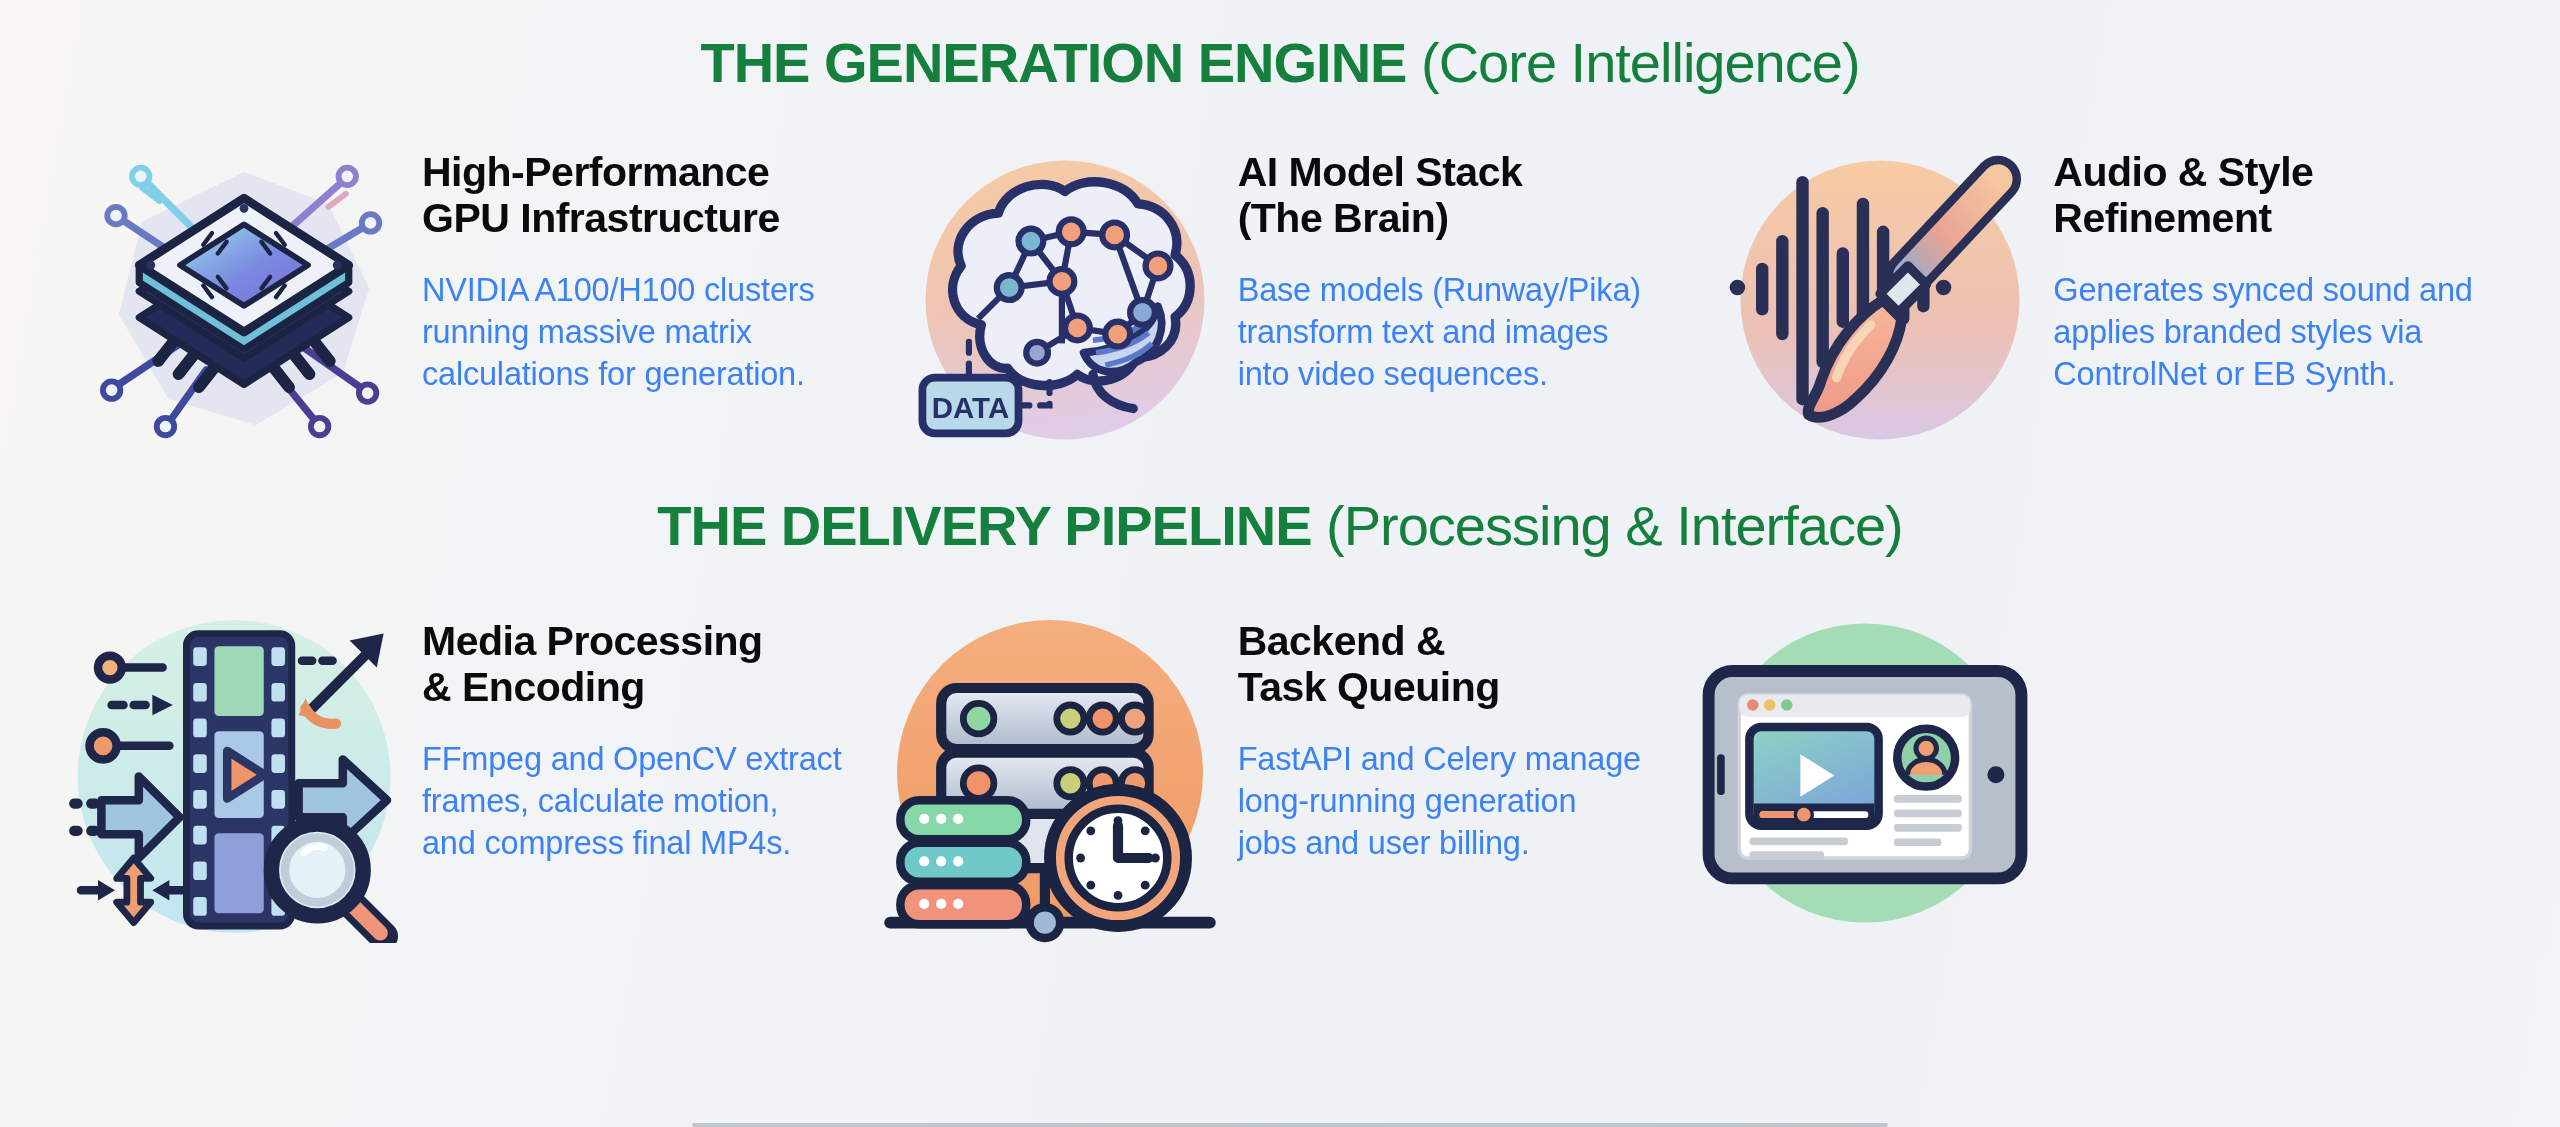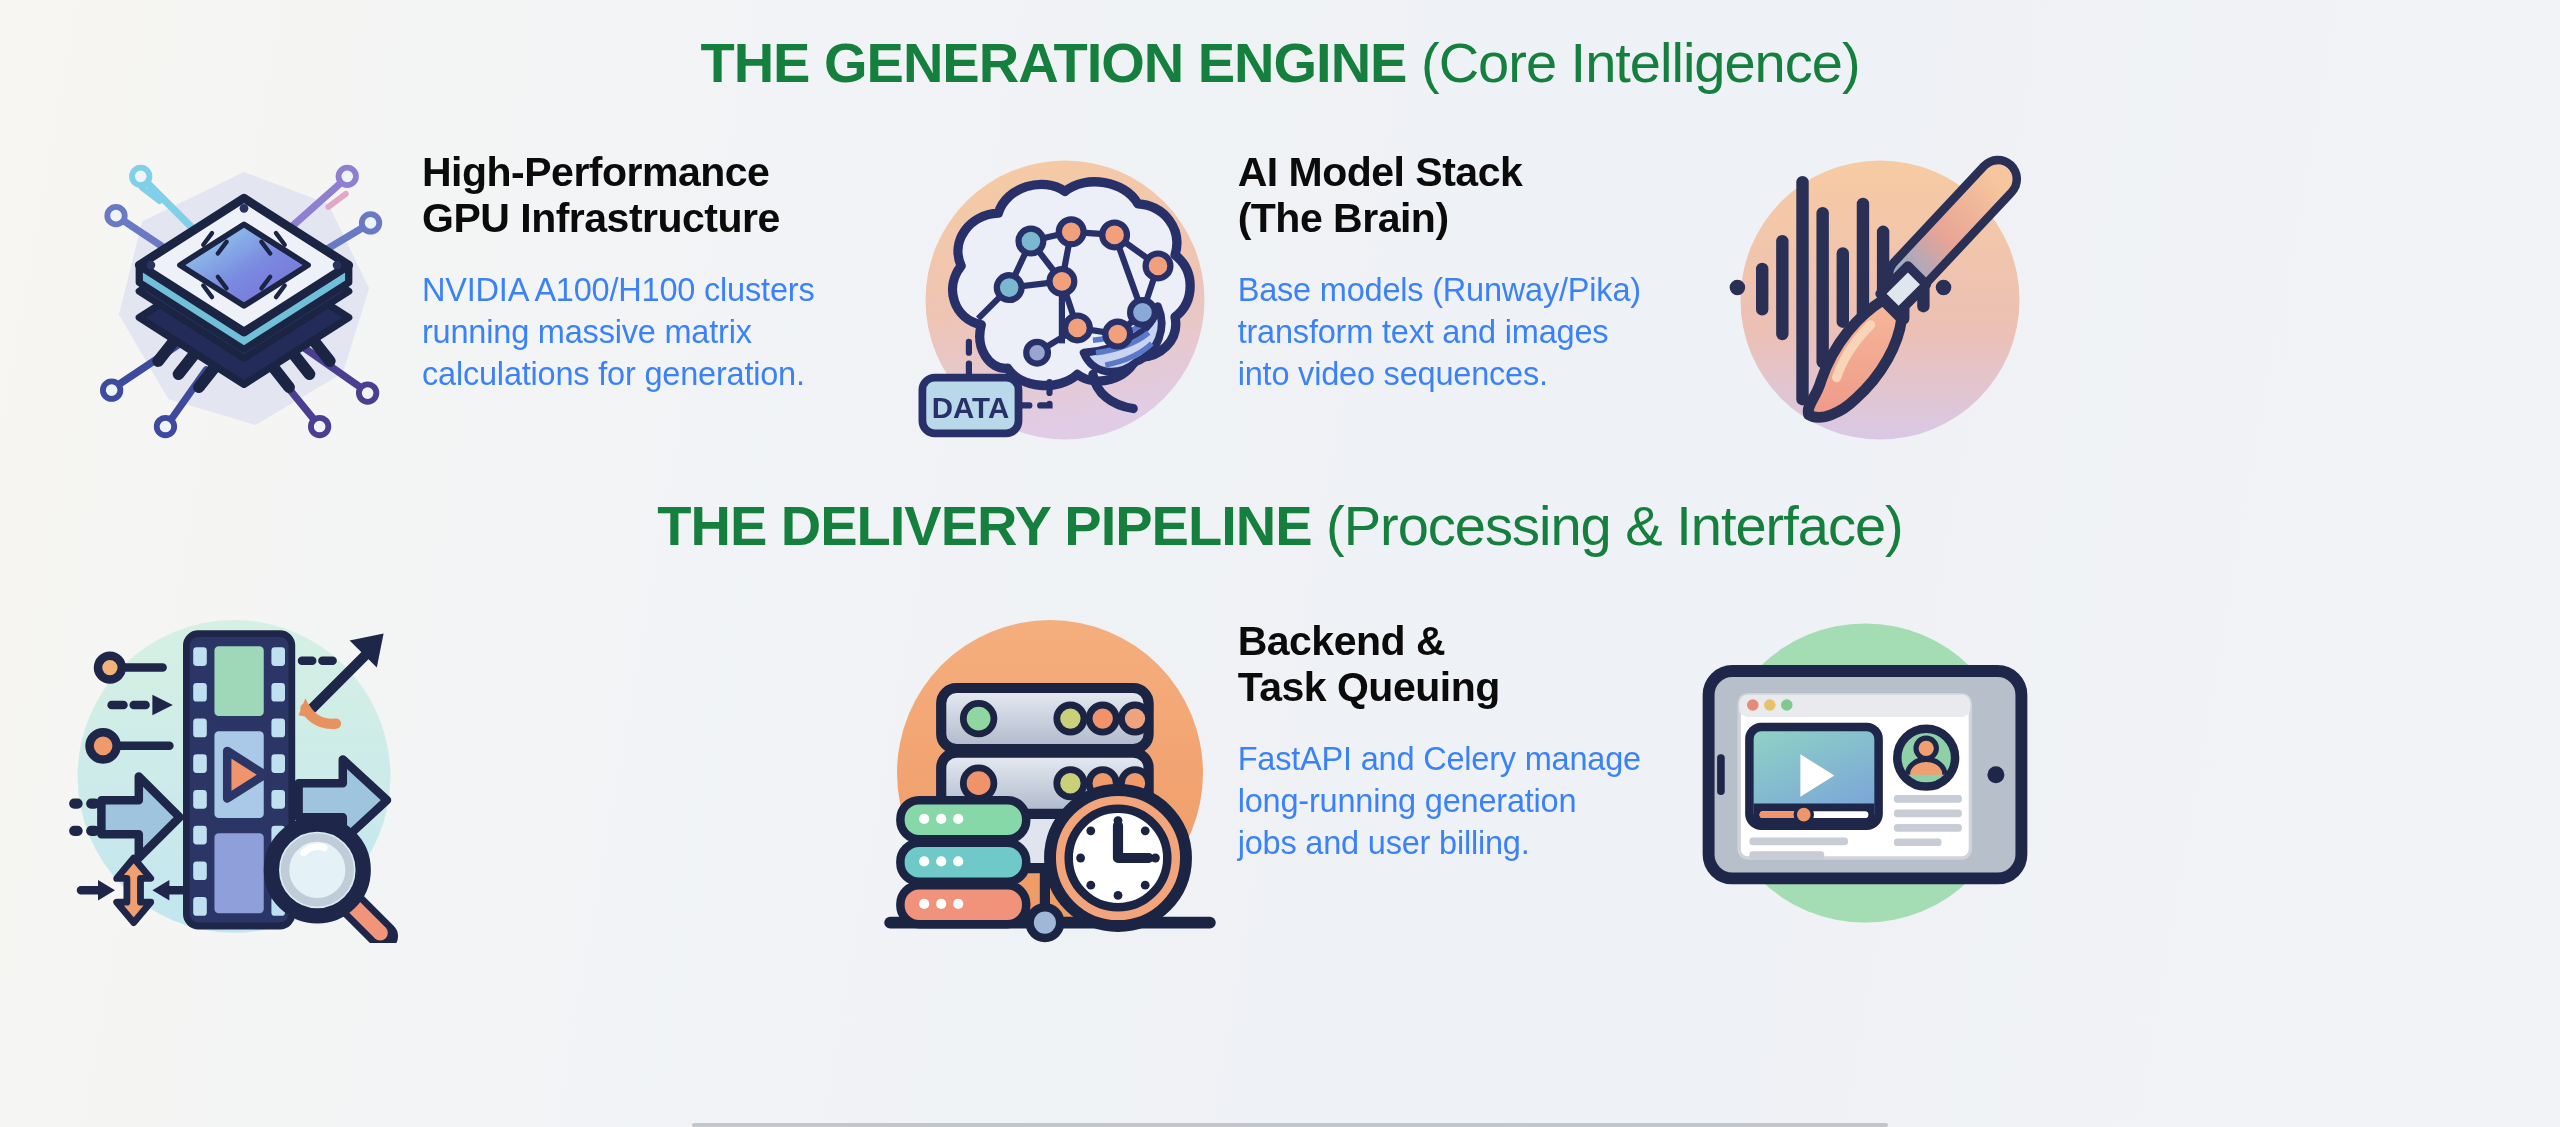--- a/index.html
+++ b/index.html
@@ -225,20 +225,27 @@
         </g>
         <g>
           <path d="M176,22 L118,84" stroke="#2a2f55" stroke-width="30" stroke-linecap="round" fill="none"></path>
           <path d="M176,22 L118,84" stroke="url(#handleGrad)" stroke-width="19" stroke-linecap="round" fill="none"></path>
           <path d="M118,78 L100,96 L112,108 L130,90 Z" fill="#dfe6ee" stroke="#2a2f55" stroke-width="6" stroke-linejoin="round"></path>
           <path d="M102,100 C86,110 70,128 62,152 C59,163 52,168 54,174 C62,179 76,172 84,164 C102,148 112,128 114,112 Z" fill="url(#headGrad)" stroke="#2a2f55" stroke-width="7" stroke-linejoin="round"></path>
           <path d="M94,116 C84,126 76,138 72,150" stroke="#f8d4b8" stroke-width="6" stroke-linecap="round" fill="none"></path>
         </g>
       </svg>
     </div>
+    <div class="text">
+      <div class="title">Audio &amp; Style
+Refinement</div>
+      <div class="desc">Generates synced sound and
+applies branded styles via
+ControlNet or EB Synth.</div>
+    </div>
   </div>
 </div>
 
 <div id="del-header" class="section-header"><span class="bold">THE DELIVERY PIPELINE</span><span class="light"> (Processing &amp; Interface)</span></div>
 
 <div id="row-delivery" class="row">
 
   <div class="feature">
     <div class="icon-box">
       <svg width="340" height="340" viewBox="0 0 200 200">
@@ -298,20 +305,27 @@
         </g>
         <g>
           <path d="M168,176 L188,196" stroke="#1e2749" stroke-width="17" stroke-linecap="round" fill="none"></path>
           <path d="M170,178 L186,194" stroke="#f0957a" stroke-width="9" stroke-linecap="round" fill="none"></path>
           <circle cx="149" cy="157" r="27" fill="#d8ecf4" stroke="#1e2749" stroke-width="9"></circle>
           <circle cx="149" cy="157" r="19" fill="#e4f1f6" stroke="#c0ccd8" stroke-width="5"></circle>
           <path d="M141,147 a11,11 0 0 1 12,-3" stroke="#ffffff" stroke-width="4" fill="none" stroke-linecap="round"></path>
         </g>
       </svg>
     </div>
+    <div class="text">
+      <div class="title">Media Processing
+&amp; Encoding</div>
+      <div class="desc">FFmpeg and OpenCV extract
+frames, calculate motion,
+and compress final MP4s.</div>
+    </div>
   </div>
 
   <div class="feature">
     <div class="icon-box">
       <svg width="340" height="340" viewBox="0 0 200 200">
         <defs>
           <linearGradient id="orangeBg" x1="0" y1="0" x2="0" y2="1">
             <stop offset="0" stop-color="#f5ae7e"></stop>
               <stop offset="1" stop-color="#ee9a64"></stop>
           </linearGradient>

